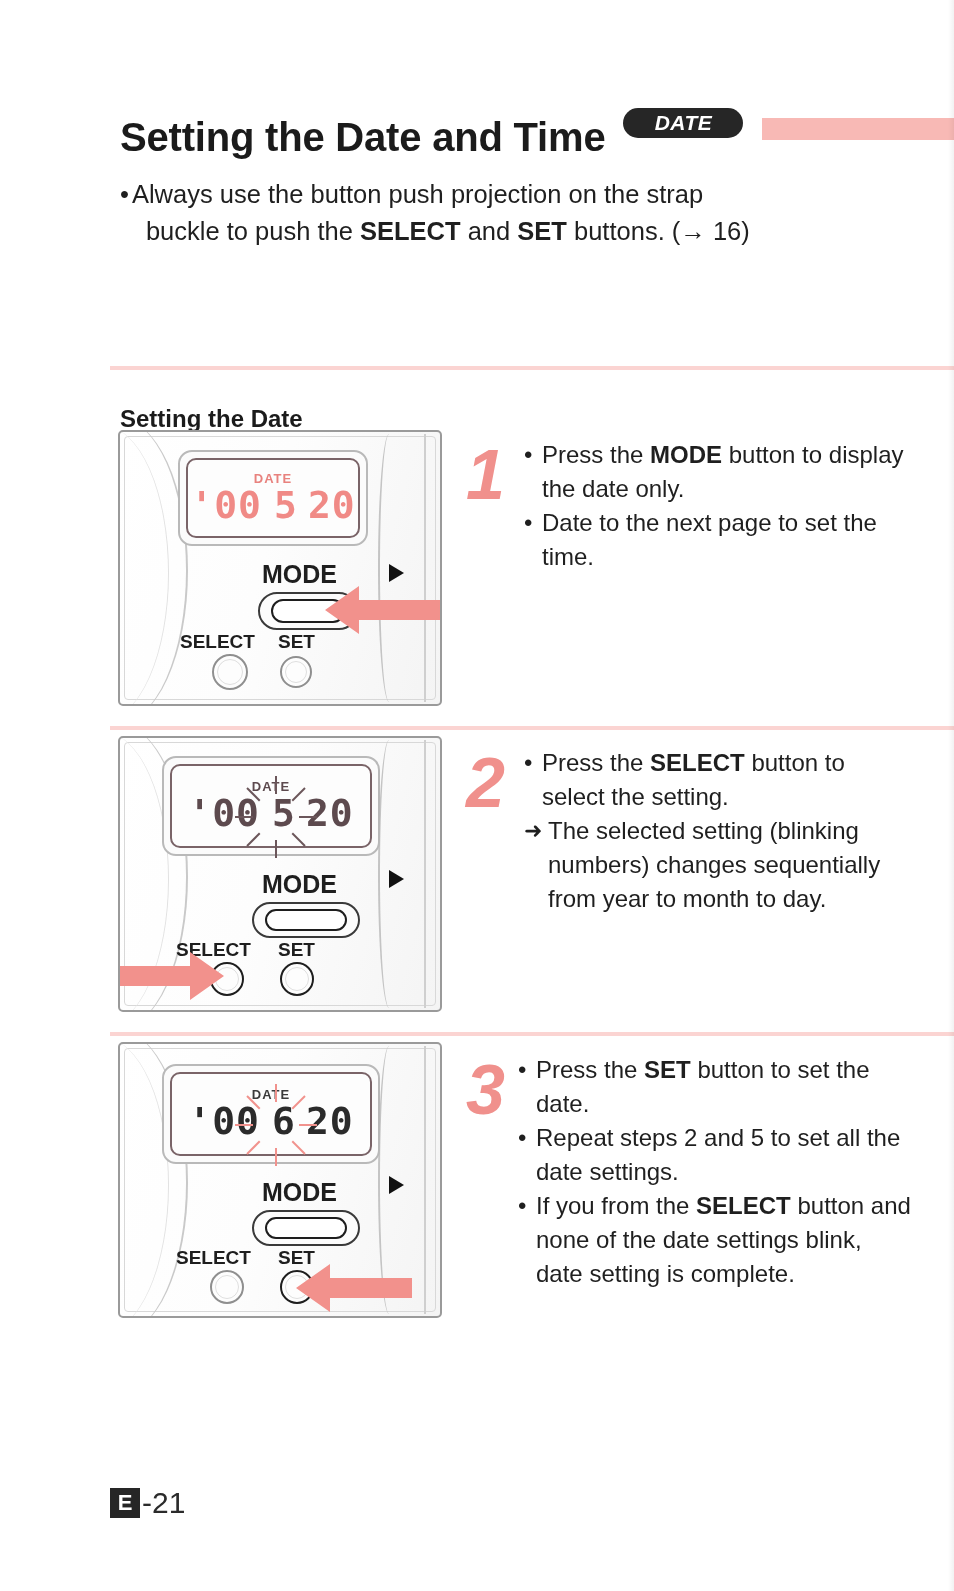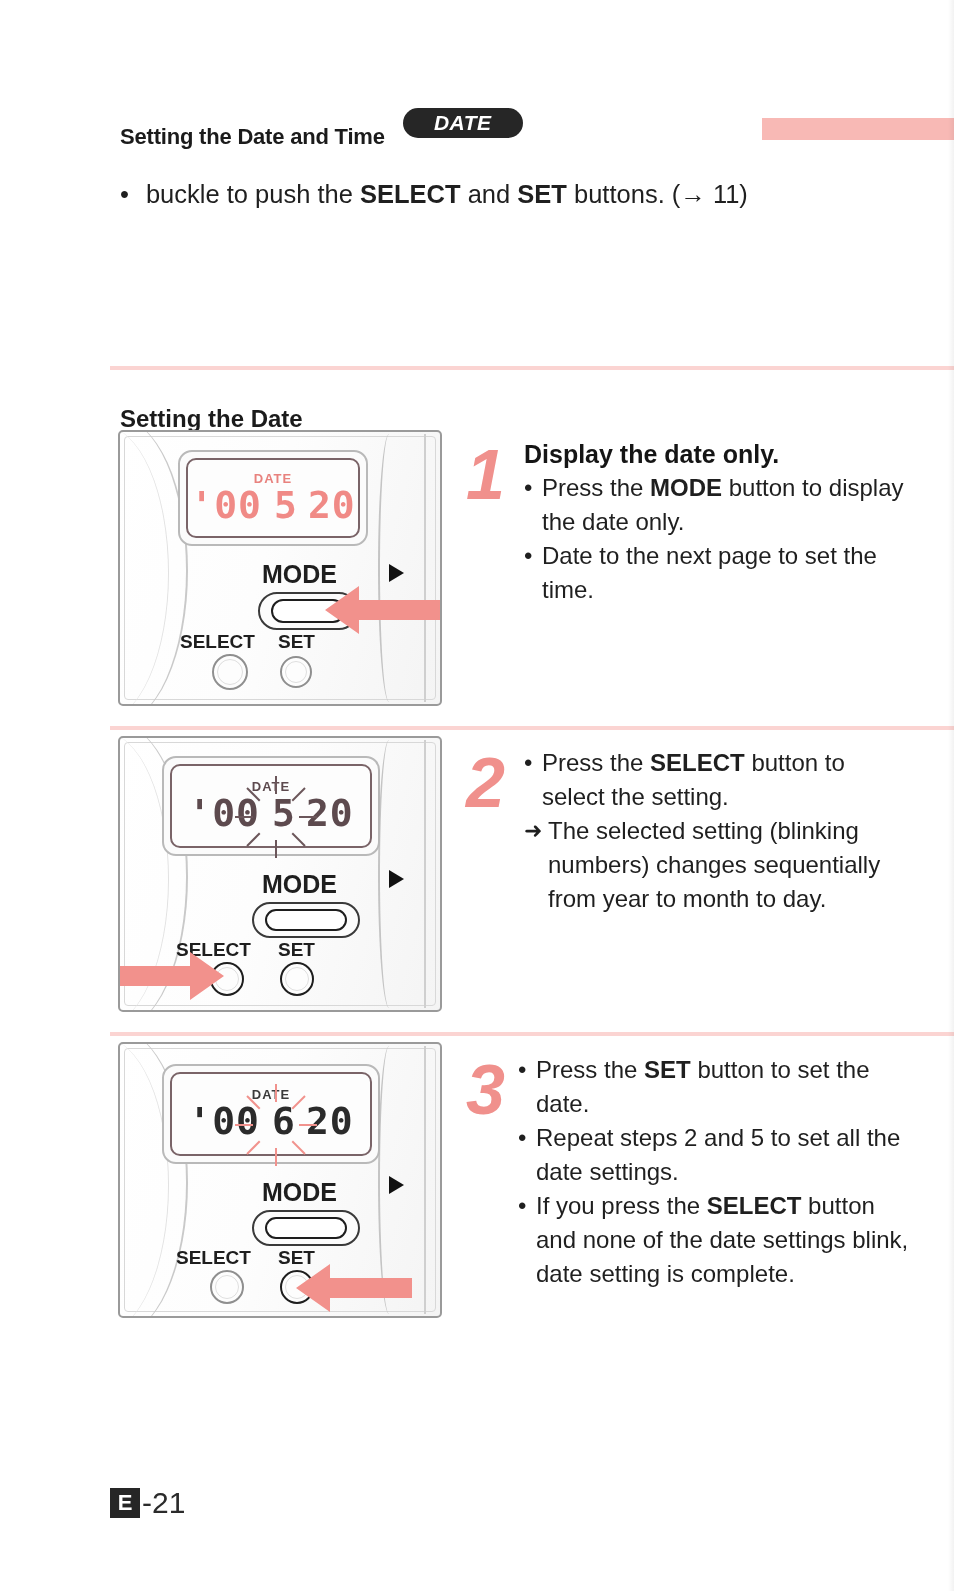--- a/index.html
+++ b/index.html
@@ -29,21 +29,21 @@
   .title-row {
     position: absolute;
     left: 120px;
     top: 100px;
     right: 0;
     height: 46px;
     display: flex;
     align-items: center;
   }
   .page-title {
-    font-size: 22px;
+    font-size: 40px;
     font-weight: bold;
     letter-spacing: -0.2px;
     color: #1b1b1b;
     white-space: nowrap;
     line-height: 1;
     margin-top: 28px;
   }
   .date-badge {
     margin-left: 18px;
     background: #262626;
@@ -373,21 +373,22 @@
 
   <div class="title-row">
     <div class="page-title">Setting the Date and Time</div>
     <div class="date-badge">DATE</div>
   </div>
 
   <div class="intro">
     <div class="bullet-line">
       <span class="bullet-dot">•</span>
       <span class="bullet-body">
-        <span class="cont"><span>buckle to push the </span><b>SELECT</b><span> and </span><b>SET</b><span> buttons. (→ 11)</span></span>
+        <span>Always use the button push projection on the strap</span>
+        <span class="cont"><span>buckle to push the </span><b>SELECT</b><span> and </span><b>SET</b><span> buttons. (→ 16)</span></span>
       </span>
     </div>
   </div>
 
   <div class="hr-pink" style="top:366px;"></div>
 
   <div class="sub-heading" style="top:405px;">Setting the Date</div>
 
   <div class="step-row" style="top:0;">
 
@@ -425,21 +426,20 @@
 
       <div class="arrow" style="left:205px; top:152px;">
         <svg width="116" height="52" viewBox="0 0 116 52">
           <path d="M0 26 L34 2 L34 16 L116 16 L116 36 L34 36 L34 50 Z" fill="#f2918c"></path>
         </svg>
       </div>
     </div>
 
     <div class="step-num" style="left:466px; top:440px;">1</div>
     <div class="step-text" style="left:524px; top:438px; width:380px;">
-      <div class="step-title">Display the date only.</div>
       <div class="b-item">
         <span class="b-mark">•</span>
         <span class="b-body"><span>Press the </span><b>MODE</b><span> button to display the date only.</span></span>
       </div>
       <div class="b-item">
         <span class="b-mark">•</span>
         <span class="b-body">Date to the next page to set the time.</span>
       </div>
     </div>
   </div>
@@ -568,21 +568,21 @@
       <div class="b-item">
         <span class="b-mark">•</span>
         <span class="b-body"><span>Press the </span><b>SET</b><span> button to set the date.</span></span>
       </div>
       <div class="b-item">
         <span class="b-mark">•</span>
         <span class="b-body">Repeat steps 2 and 5 to set all the date settings.</span>
       </div>
       <div class="b-item">
         <span class="b-mark">•</span>
-        <span class="b-body"><span>If you press the </span><b>SELECT</b><span> button and none of the date settings blink, date setting is complete.</span></span>
+        <span class="b-body"><span>If you from the </span><b>SELECT</b><span> button and none of the date settings blink, date setting is complete.</span></span>
       </div>
     </div>
   </div>
 
   <div class="footer">
     <div class="footer-chip">E</div>
     <div class="footer-num">-21</div>
   </div>
 
   <div class="edge-shadow"></div>

